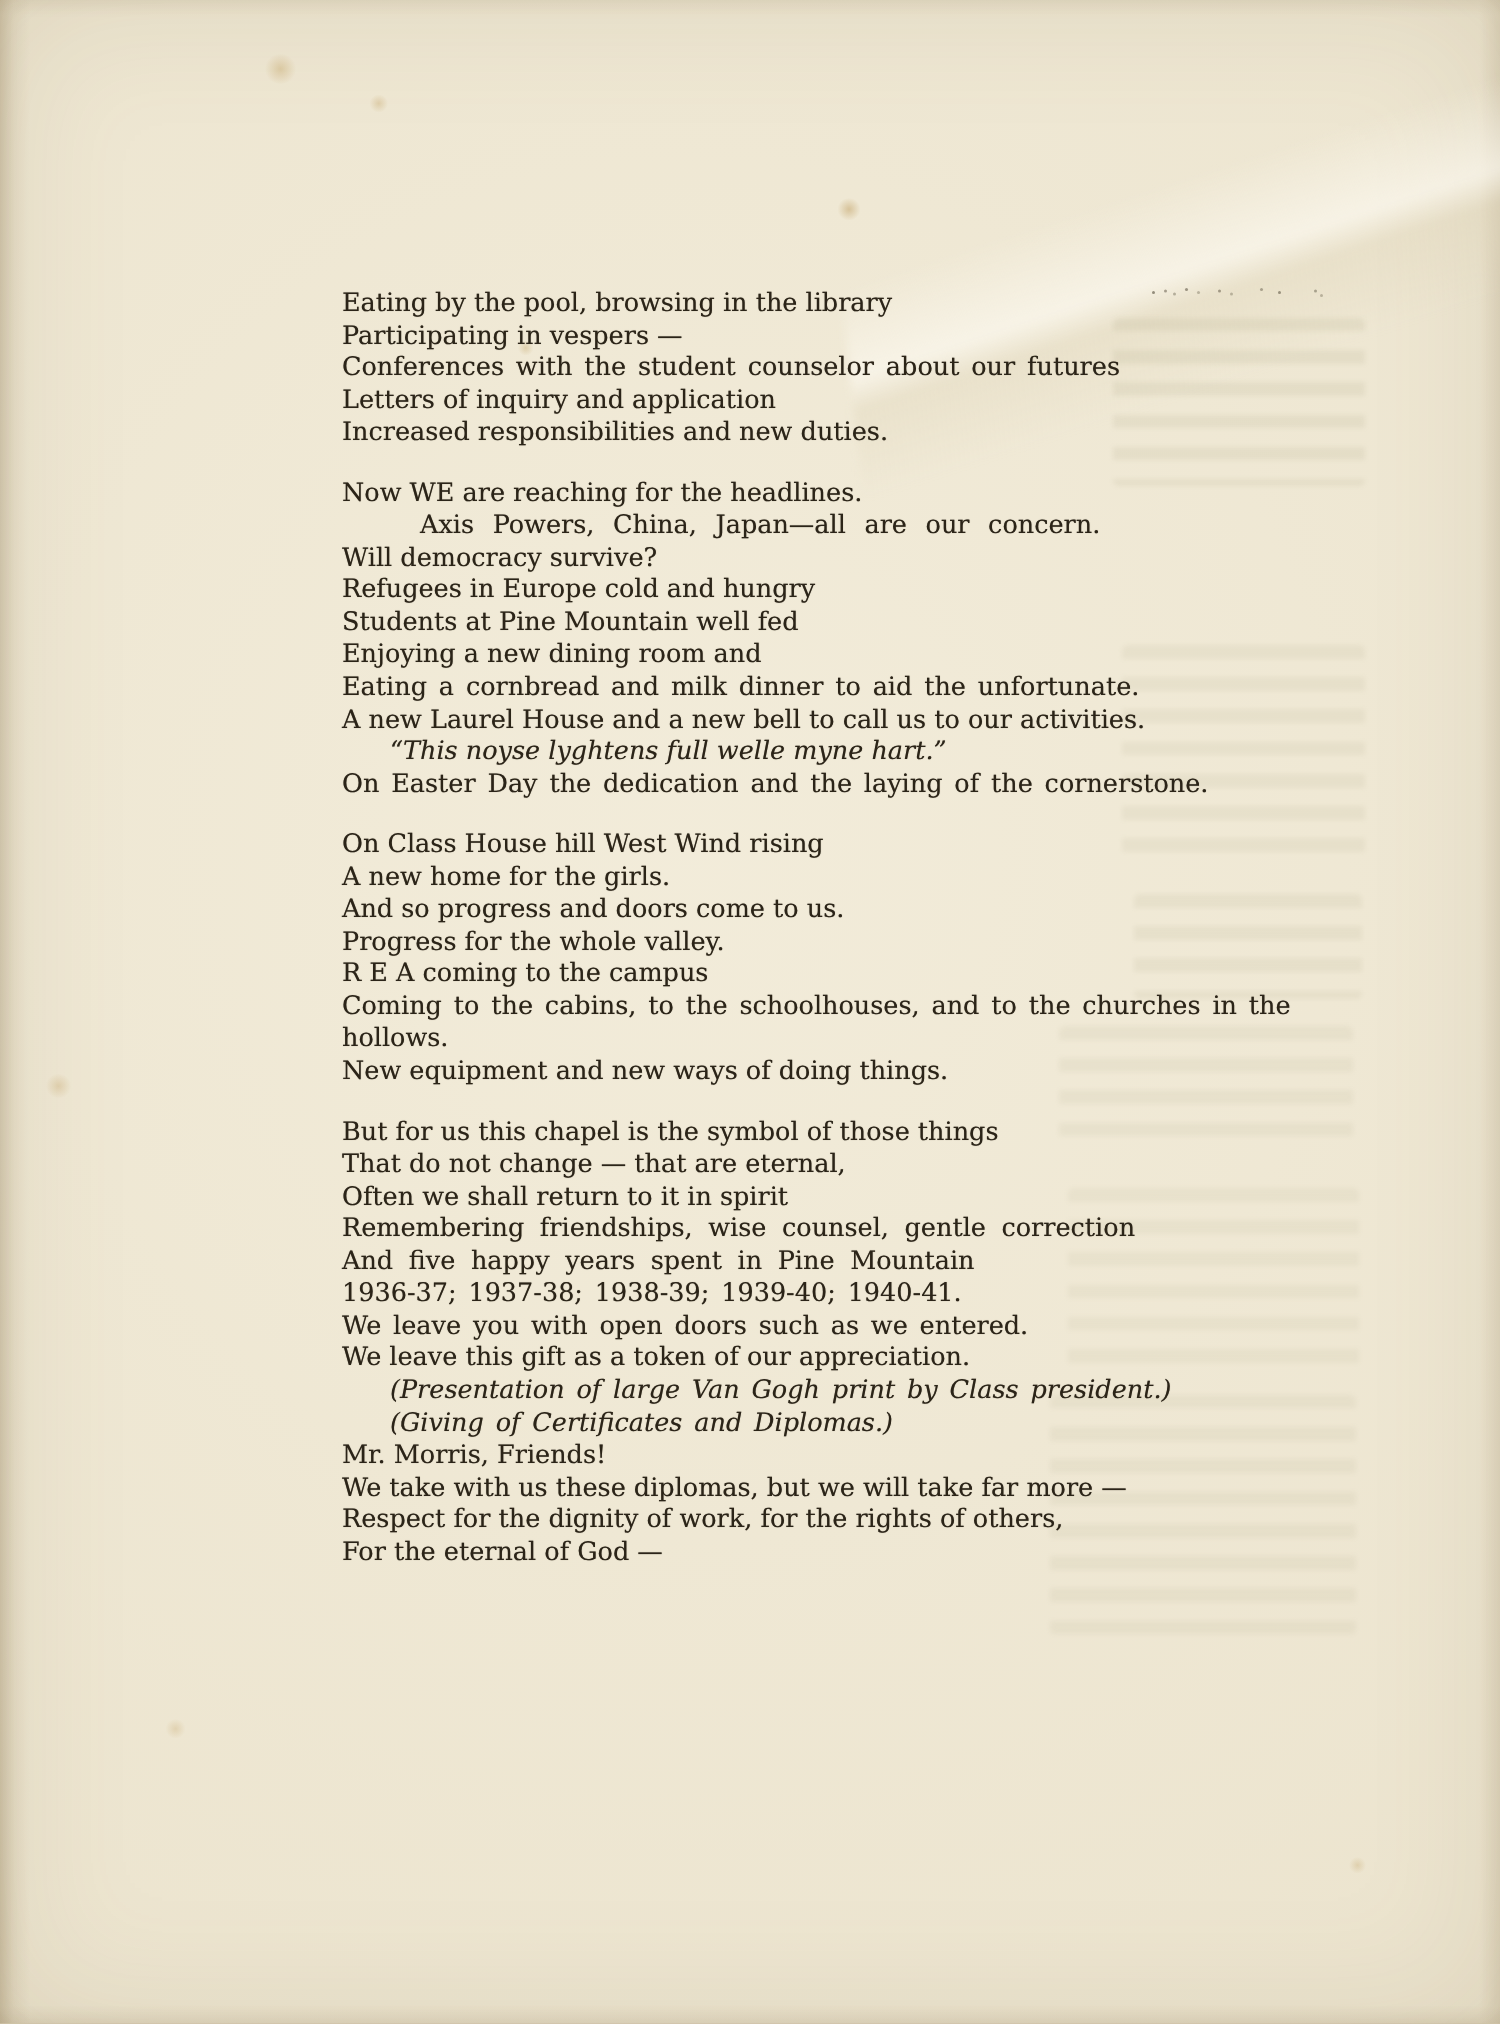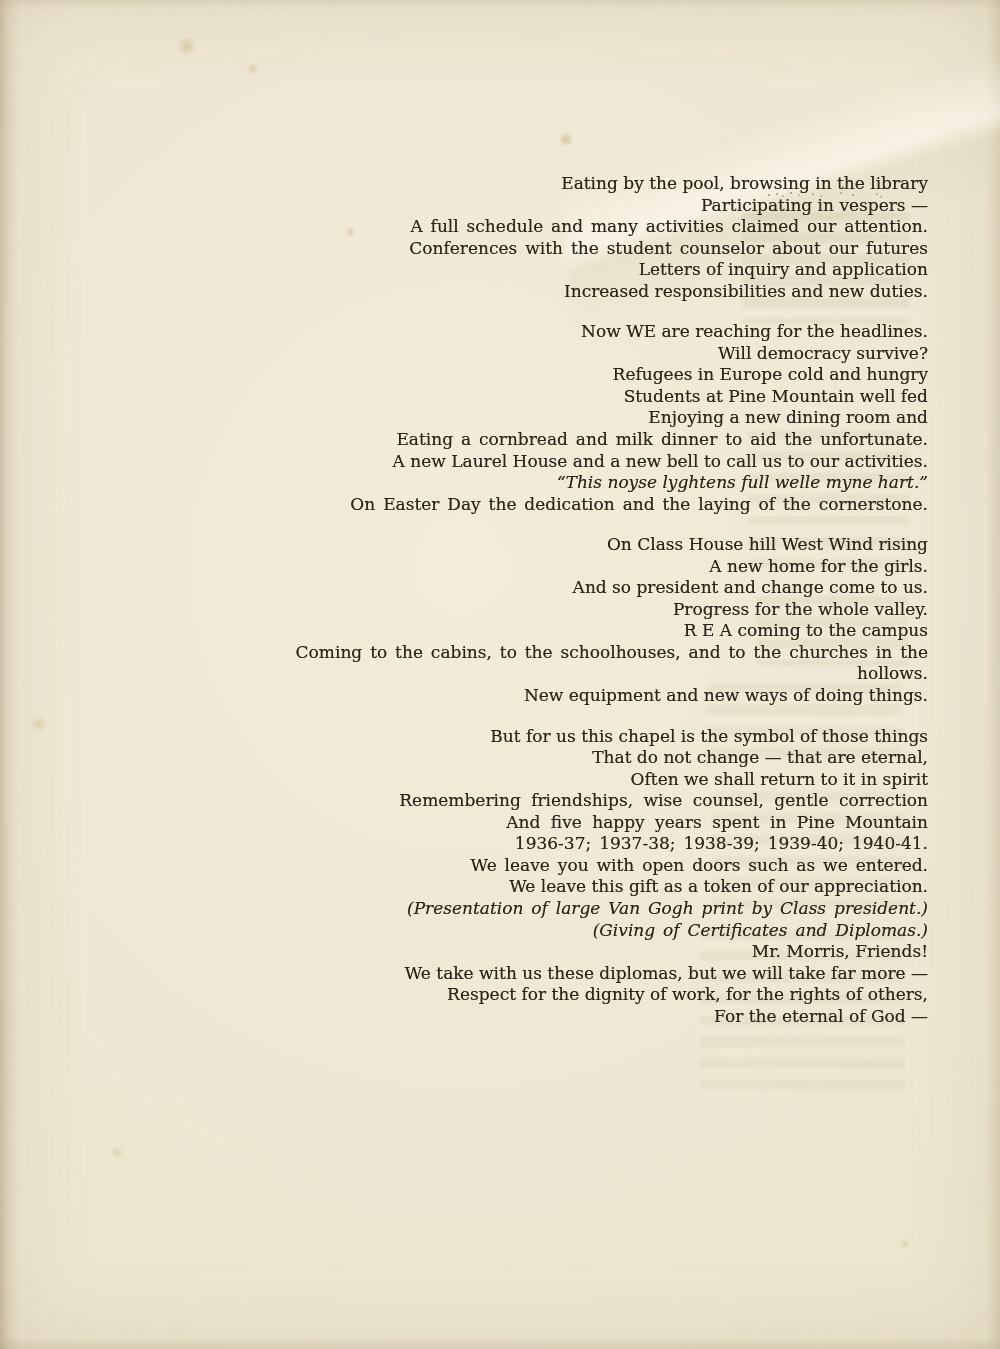--- a/index.html
+++ b/index.html
@@ -61,31 +61,30 @@
     position:absolute;left:768px;top:194px;width:2px;height:2px;border-radius:50%;
     background:rgba(70,62,44,0.55);
     box-shadow: 8px -1px 0 rgba(70,62,44,0.45), 14px 1px 0 rgba(70,62,44,0.35),
       22px -2px 0 rgba(70,62,44,0.5), 30px 0 0 rgba(70,62,44,0.3), 44px -1px 0 rgba(70,62,44,0.45),
       52px 1px 0 rgba(70,62,44,0.3), 72px -2px 0 rgba(70,62,44,0.4), 84px 0 0 rgba(70,62,44,0.5),
       108px -1px 0 rgba(70,62,44,0.4), 112px 2px 0 rgba(70,62,44,0.3);
     pointer-events:none;
   }
   
   .text-column{
-    position:absolute; left:228px; top:173px; width:700px;
+    position:absolute; left:228px; top:192px; width:700px;
     color:#2b2418;
     font-size:17px;
     line-height:21.55px;
     text-shadow:0 0 0.5px rgba(43,36,24,0.55);
-    text-align:right;
   }
   .stanza{margin:0 0 19px 0;}
   .stanza:last-child{margin-bottom:0;}
   .line{white-space:pre-wrap;}
-  .line.italic{font-style:italic;}
+  .line.italic{font-style:italic;margin-left:32px;}
   .line.indent{padding-left:52px;}
   .line.wide-sm{word-spacing:2.5px;}
   .line.wide-md{word-spacing:5px;}
   .line.wide-lg{word-spacing:7px;}
 </style>
 </head>
 <body>
 
 <div class="page">
 
@@ -106,42 +105,42 @@
   <div class="ghost g5"></div>
   <div class="ghost g6"></div>
 
   <div class="speckles"></div>
 
   <div class="text-column">
 
     <div class="stanza">
       <div class="line">Eating by the pool, browsing in the library</div>
       <div class="line">Participating in vespers —</div>
-      <div class="line wide-sm">A full schedule and many activities claimed our attention.</div>
       <div class="line wide-sm">Conferences with the student counselor about our futures</div>
       <div class="line">Letters of inquiry and application</div>
       <div class="line">Increased responsibilities and new duties.</div>
     </div>
 
     <div class="stanza">
       <div class="line">Now WE are reaching for the headlines.</div>
+      <div class="line indent wide-lg">Axis Powers, China, Japan—all are our concern.</div>
       <div class="line">Will democracy survive?</div>
       <div class="line">Refugees in Europe cold and hungry</div>
       <div class="line">Students at Pine Mountain well fed</div>
       <div class="line">Enjoying a new dining room and</div>
       <div class="line wide-sm">Eating a cornbread and milk dinner to aid the unfortunate.</div>
       <div class="line">A new Laurel House and a new bell to call us to our activities.</div>
       <div class="line italic">“This noyse lyghtens full welle myne hart.”</div>
       <div class="line wide-sm">On Easter Day the dedication and the laying of the cornerstone.</div>
     </div>
 
     <div class="stanza">
       <div class="line">On Class House hill West Wind rising</div>
       <div class="line">A new home for the girls.</div>
-      <div class="line">And so president and change come to us.</div>
+      <div class="line">And so progress and doors come to us.</div>
       <div class="line">Progress for the whole valley.</div>
       <div class="line">R E A coming to the campus</div>
       <div class="line wide-sm">Coming to the cabins, to the schoolhouses, and to the churches in the hollows.</div>
       <div class="line">New equipment and new ways of doing things.</div>
     </div>
 
     <div class="stanza">
       <div class="line">But for us this chapel is the symbol of those things</div>
       <div class="line">That do not change — that are eternal,</div>
       <div class="line">Often we shall return to it in spirit</div>

